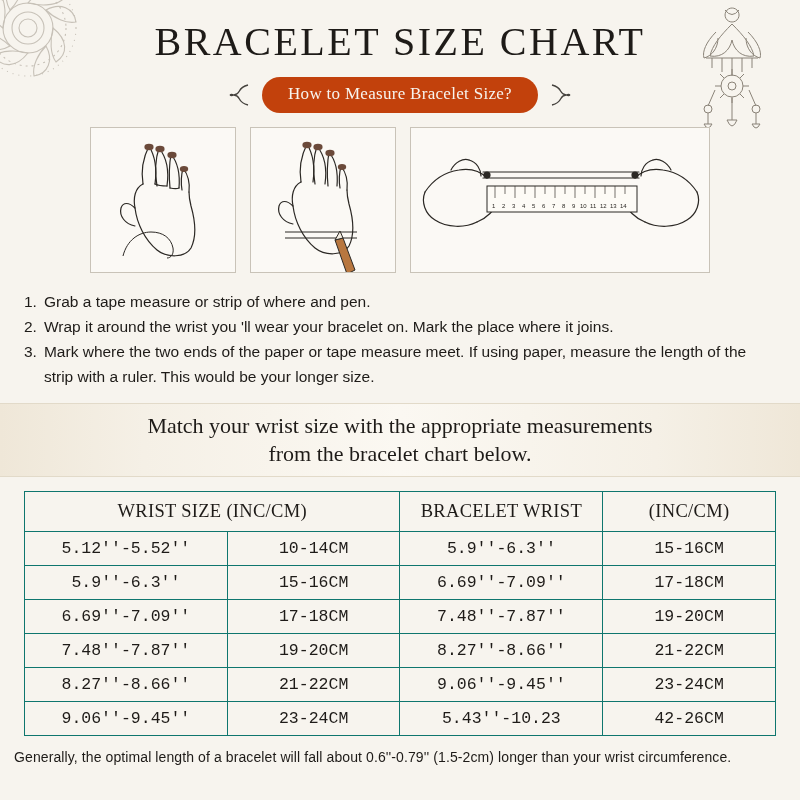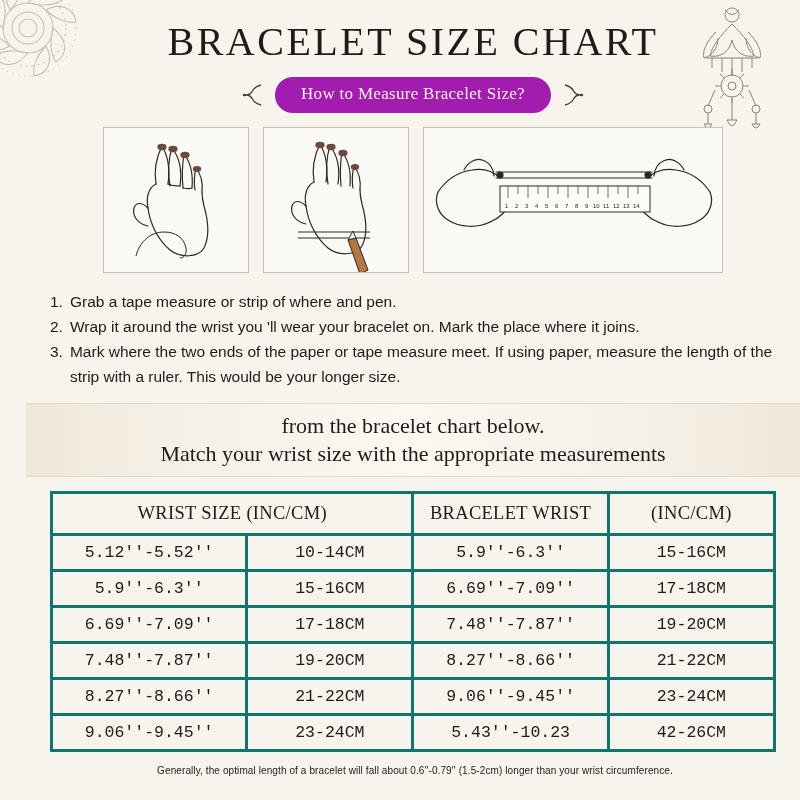--- a/index.html
+++ b/index.html
@@ -5,21 +5,21 @@
   * { box-sizing: border-box; }
   html, body { margin: 0; padding: 0; }
   body {
     width: 800px; height: 800px;
     background: #f7f4ee;
     font-family: "Liberation Sans", sans-serif;
     color: #1e1b18;
     overflow: hidden;
     position: relative;
   }
-  .page { position: relative; width: 800px; height: 800px; padding-left: 26px; }
+  .page { position: relative; width: 800px; height: 800px; }
 
   
   .mandala {
     position: absolute; left: -42px; top: -42px;
     width: 140px; height: 140px; opacity: .45;
   }
   .lotus {
     position: absolute; right: 8px; top: 2px;
     width: 120px; height: 140px; opacity: .8;
   }
@@ -32,21 +32,21 @@
     letter-spacing: 2.5px;
     padding-top: 18px;
     font-weight: 400;
   }
 
   .pillrow {
     display: flex; align-items: center; justify-content: center;
     gap: 10px; margin-top: 12px;
   }
   .pill {
-    background: #a21caf; color: #f7f4ee;
+    background: #c2410c; color: #f7f4ee;
     border-radius: 18px;
     padding: 7px 26px 9px;
     font-family: "Liberation Serif", serif;
     font-size: 17px;
     letter-spacing: .3px;
   }
   .flourish { width: 26px; height: 26px; opacity: .85; }
 
   
   .panels {
@@ -84,43 +84,42 @@
     font-family: "Liberation Serif", serif;
     font-size: 22px;
     line-height: 1.28;
     text-align: center;
   }
 
   
   .tablewrap { margin: 14px 24px 0 24px; }
   table { border-collapse: collapse; width: 100%; }
   th, td {
-    border: 3px solid #0f766e;
+    border: 1px solid #0f766e;
     text-align: center;
     font-family: "Liberation Serif", serif;
   }
   th {
     font-size: 18.5px; font-weight: 400;
     padding: 9px 4px;
     letter-spacing: .3px;
   }
   td {
     font-size: 16.5px;
     padding: 7px 4px;
     font-family: Liberation Mono, monospace;
   }
   .c1 { width: 27%; }
   .c2 { width: 23%; }
   .c3 { width: 27%; }
   .c4 { width: 23%; }
 
   .footnote {
     margin: 13px 10px 0 14px;
-    font-size: 10px;
-    text-align: center;
+    font-size: 14px;
     letter-spacing: .1px;
   }
 
   
   .rulertick { stroke: #3b3731; stroke-width: .7; }
 </style>
 </head>
 <body>
 
 <div class="page">
@@ -312,22 +311,22 @@
       <span class="num">2.</span>
       <span class="txt">Wrap it around the wrist you 'll wear your bracelet on. Mark the place where it joins.</span>
     </div>
     <div class="step">
       <span class="num">3.</span>
       <span class="txt">Mark where the two ends of the paper or tape measure meet. If using paper, measure the length of the strip with a ruler. This would be your longer size.</span>
     </div>
   </div>
 
   <div class="banner">
+    <div>Match your wrist size with the appropriate measurements</div>
     <div>from the bracelet chart below.</div>
-    <div>Match your wrist size with the appropriate measurements</div>
   </div>
 
   <div class="tablewrap">
     <table>
       <thead>
         <tr>
           <th class="c1" colspan="2">WRIST SIZE (INC/CM)</th>
           <th class="c3">BRACELET WRIST</th>
           <th class="c4">(INC/CM)</th>
         </tr>

